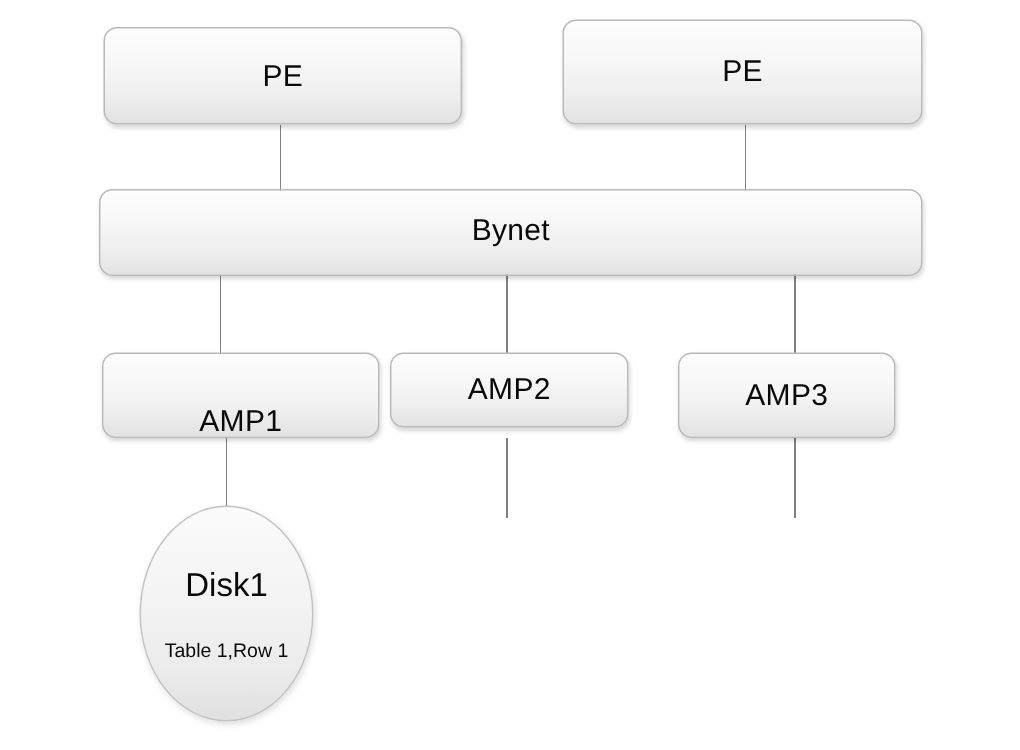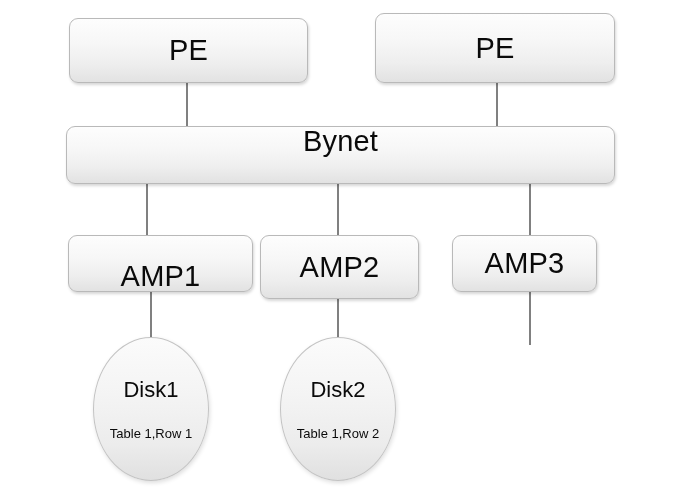--- a/index.html
+++ b/index.html
@@ -38,31 +38,31 @@
                 #eeeeee  72%,
                 #e2e2e2 100%);
     box-shadow: 1px 2px 3px rgba(0,0,0,0.16);
     display: flex;
     align-items: center;
     justify-content: center;
     color: #0a0a0a;
   }
 
   .node-label {
-    font-size: 29px;
+    font-size: 20px;
     font-weight: 400;
     letter-spacing: 0.2px;
     line-height: 1;
     white-space: nowrap;
   }
 
   
   .bar-node {
     align-items: flex-start;
-    padding-top: 0;
+    padding-top: 17px;
   }
 
   
   .disk {
     position: absolute;
     z-index: 2;
     box-sizing: border-box;
     border: 1px solid #c3c3c3;
     border-radius: 50%;
     background: linear-gradient(to bottom,
@@ -116,31 +116,27 @@
     <span class="node-label">PE</span>
   </div>
 
   <div class="node bar-node" id="bynet" style="left: 66px; top: 126px; width: 549px; height: 58px;">
     <span class="node-label">Bynet</span>
   </div>
 
   <div class="node" id="amp-0" style="left: 68px; top: 235px; width: 185px; height: 57px; align-items: flex-end;">
     <span class="node-label">AMP1</span>
   </div>
-  <div class="node" id="amp-1" style="left: 260px; top: 235px; width: 159px; height: 64px;">
+  <div class="node" id="amp-1" style="left: 260px; top: 235px; width: 159px; height: 50px;">
     <span class="node-label">AMP2</span>
   </div>
   <div class="node" id="amp-2" style="left: 452px; top: 235px; width: 145px; height: 57px;">
     <span class="node-label">AMP3</span>
   </div>
 
   <div class="disk" id="disk-0" style="left: 93px; top: 337px; width: 116px; height: 144px;">
     <span class="disk-title">Disk1</span>
     <span class="disk-sub">Table 1,Row 1</span>
   </div>
 
-  <div class="disk" id="disk-1" style="left: 280px; top: 337px; width: 116px; height: 144px;">
-    <span class="disk-title">Disk2</span>
-    <span class="disk-sub">Table 1,Row 2</span>
-  </div>
 
 
 </div>
 
 </body></html>

